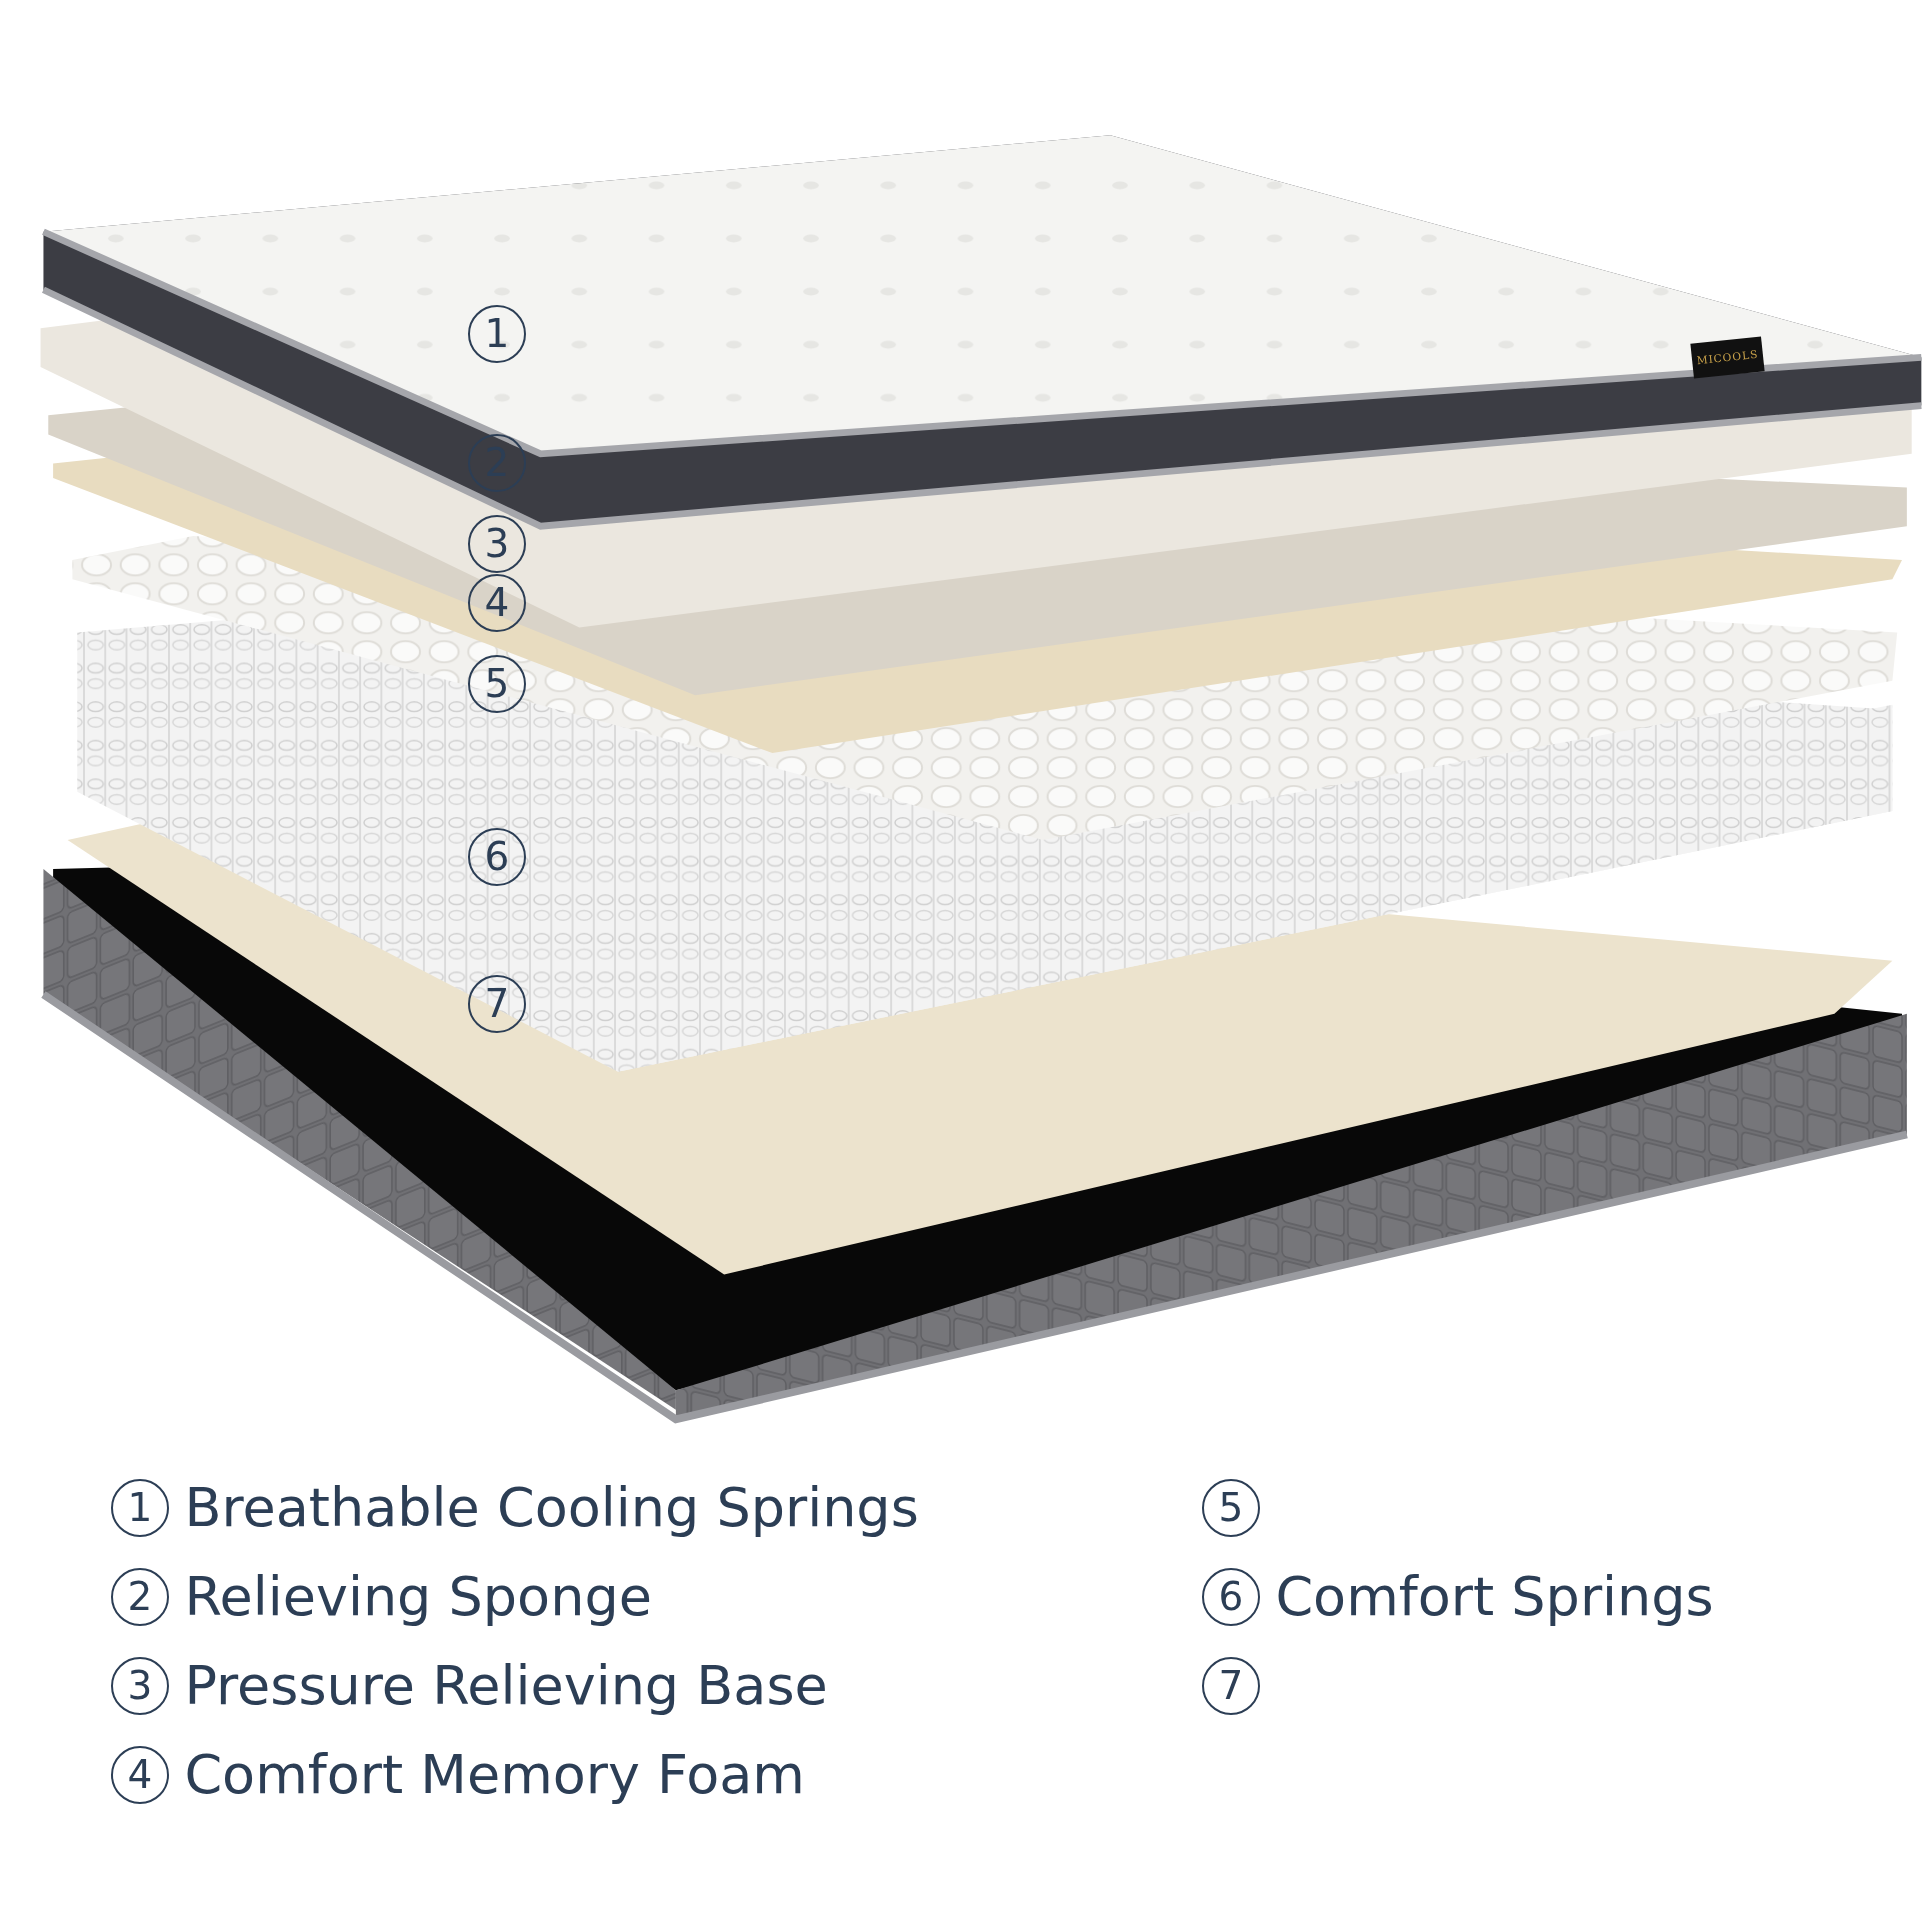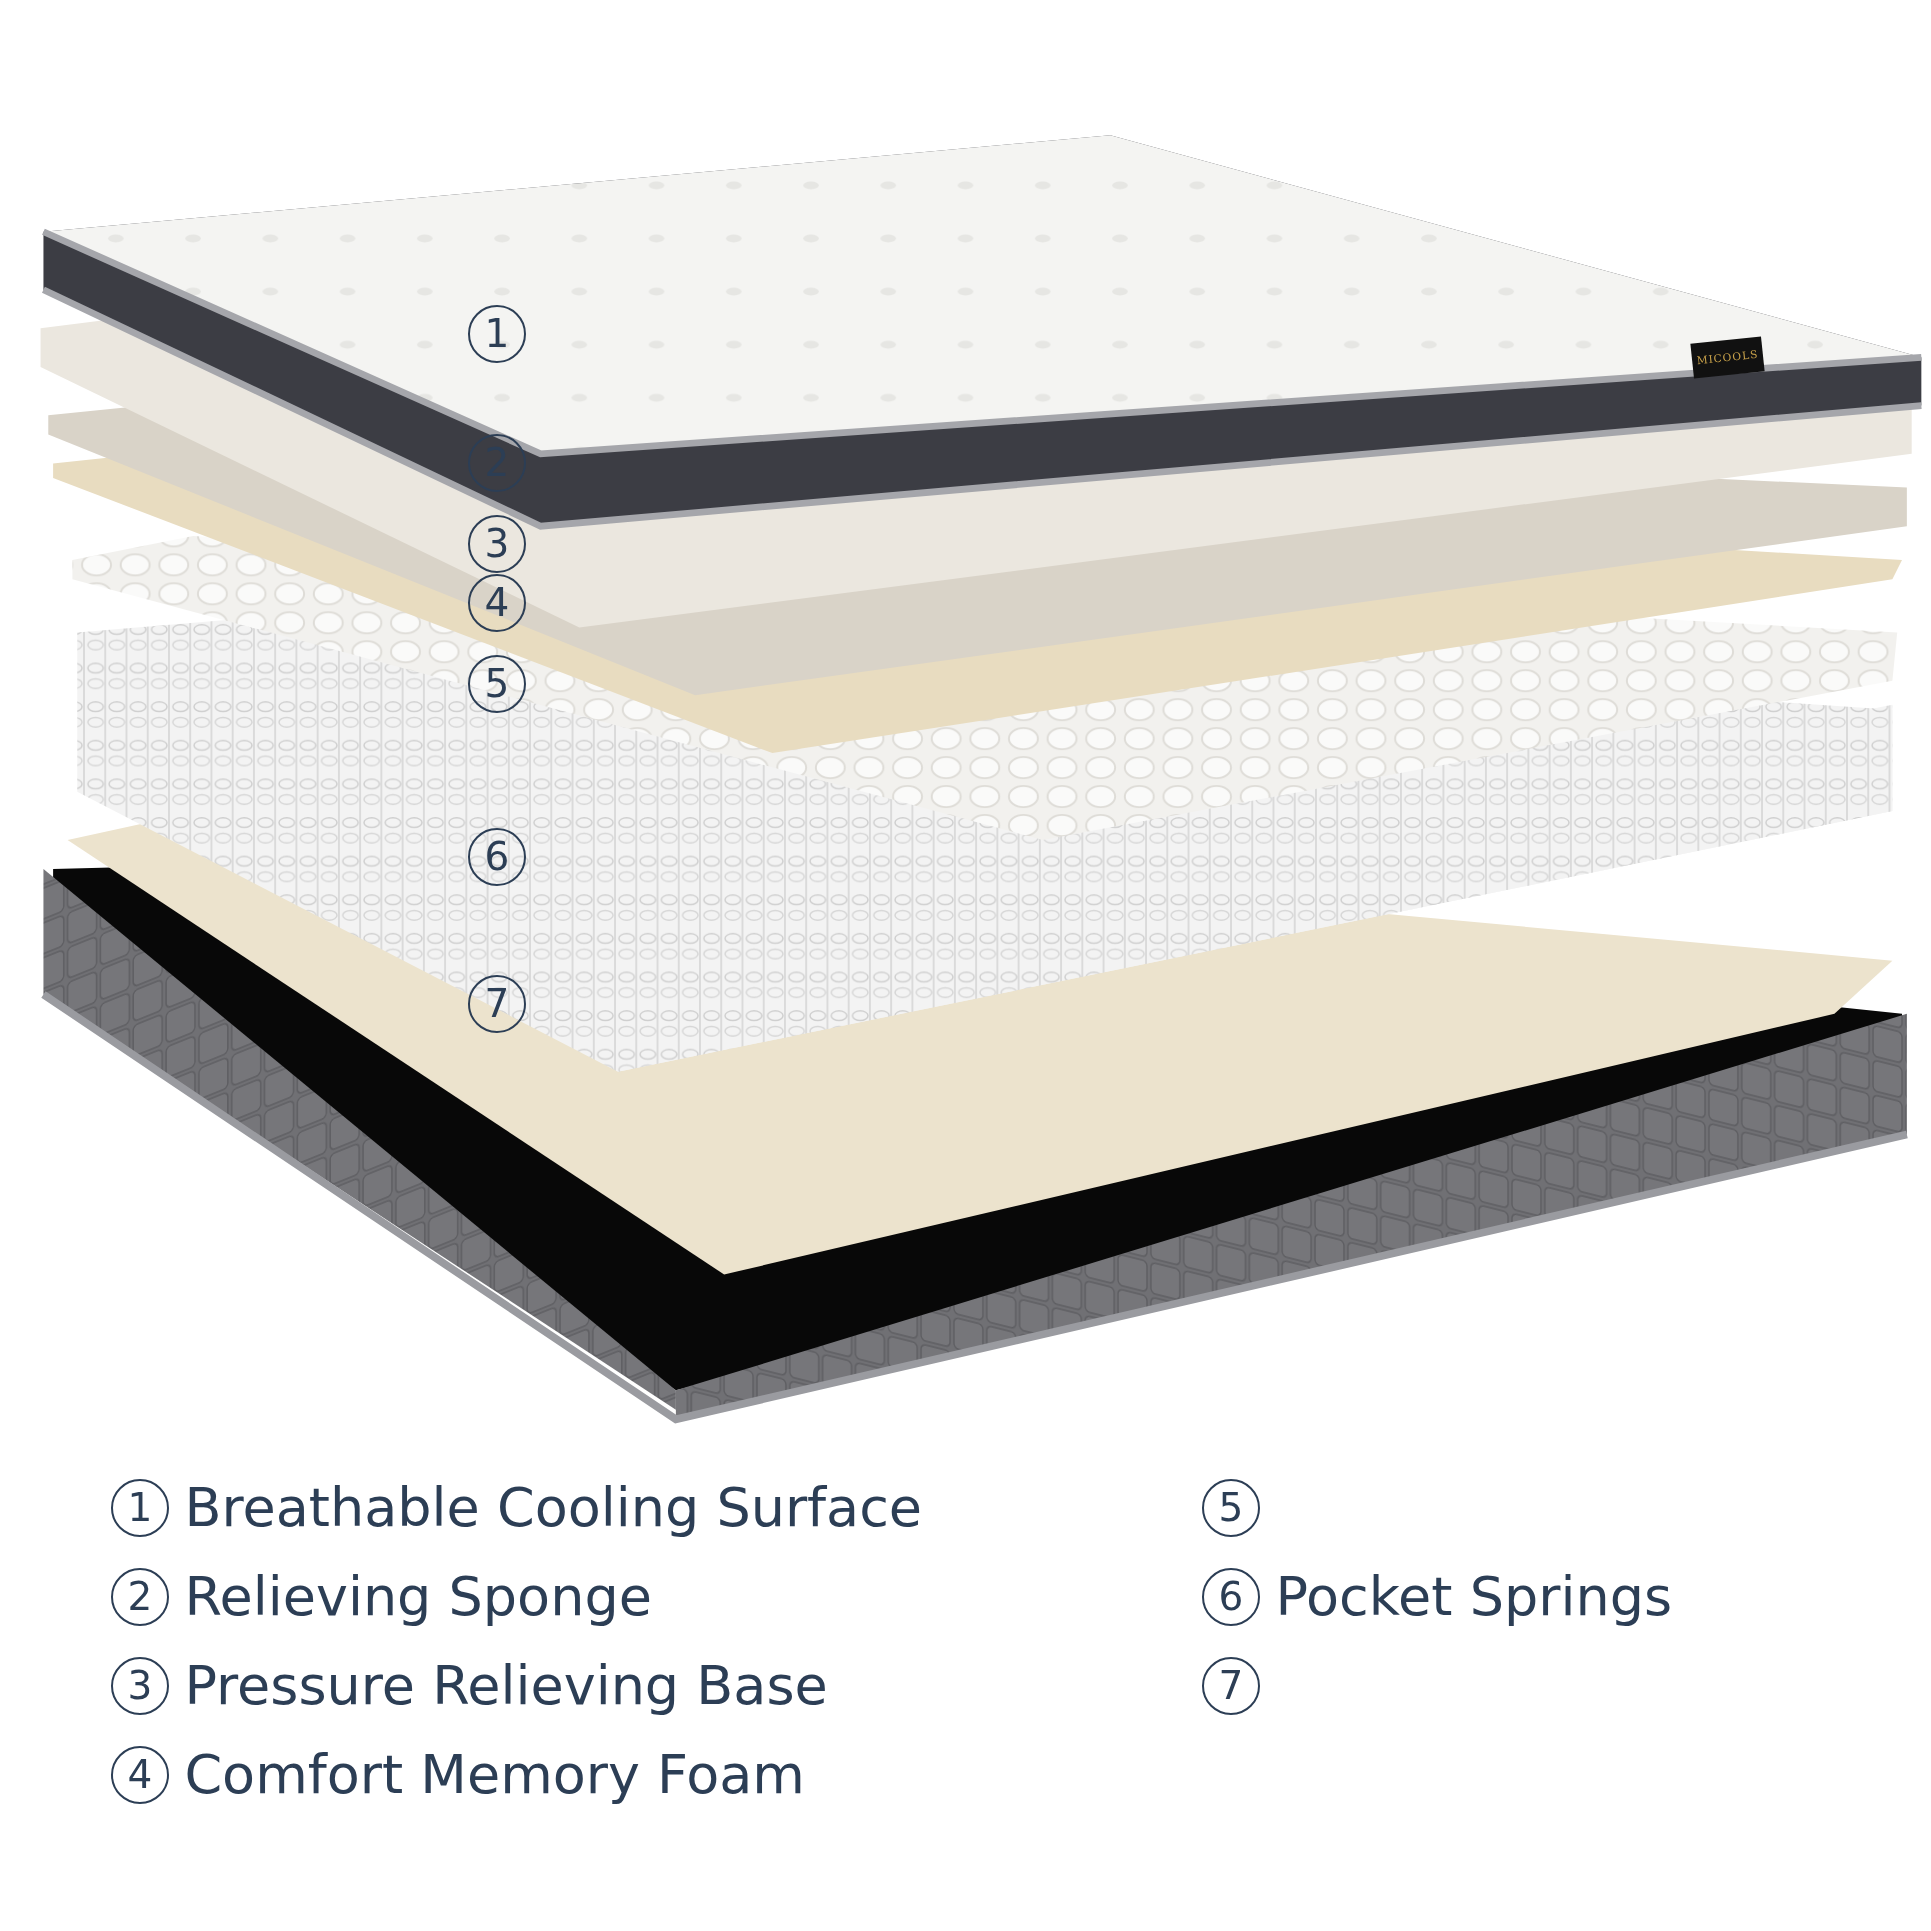--- a/index.html
+++ b/index.html
@@ -85,41 +85,41 @@
   <div class="callout" style="left:468px;top:574px;">4</div>
   <div class="callout" style="left:468px;top:655px;">5</div>
   <div class="callout" style="left:468px;top:828px;">6</div>
   <div class="callout" style="left:468px;top:975px;">7</div>
 </div>
 
 <div class="legend">
   <div class="legend-col" style="left:111px;">
     <div class="legend-item">
       <span class="legend-num">1</span>
-      <span>Breathable Cooling Surface</span>
+      <span>Breathable Cooling Springs</span>
     </div>
     <div class="legend-item">
       <span class="legend-num">2</span>
       <span>Relieving Sponge</span>
     </div>
     <div class="legend-item">
       <span class="legend-num">3</span>
       <span>Pressure Relieving Base</span>
     </div>
     <div class="legend-item">
       <span class="legend-num">4</span>
       <span>Comfort Memory Foam</span>
     </div>
   </div>
   <div class="legend-col" style="left:1202px;">
     <div class="legend-item">
       <span class="legend-num">5</span>
     </div>
     <div class="legend-item">
       <span class="legend-num">6</span>
-      <span>Pocket Springs</span>
+      <span>Comfort Springs</span>
     </div>
     <div class="legend-item">
       <span class="legend-num">7</span>
     </div>
   </div>
 </div>
 
 
 </body></html>

